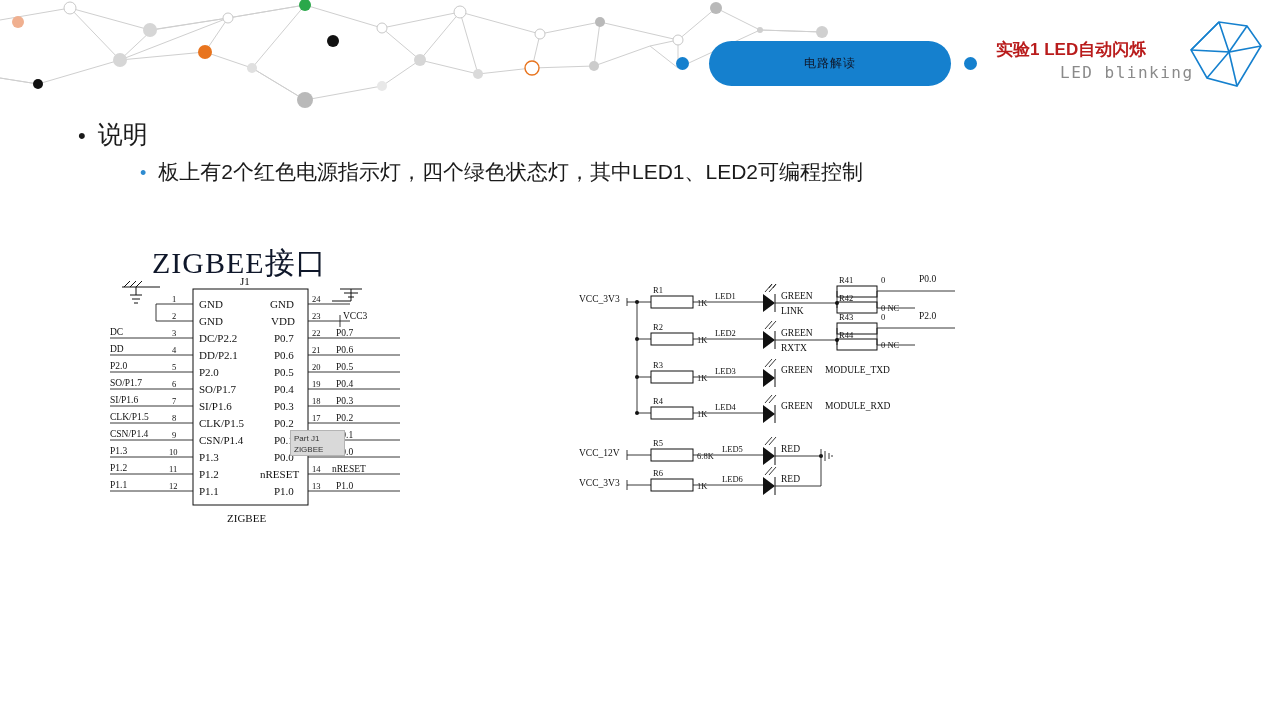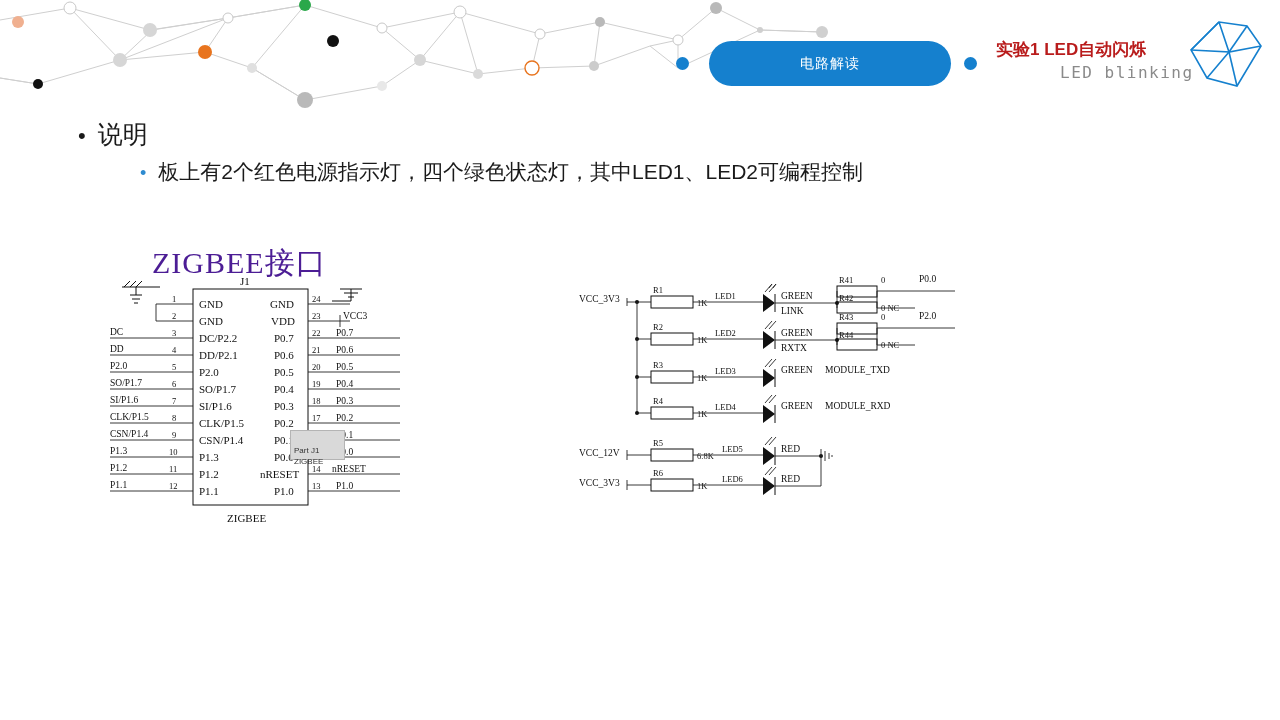--- a/index.html
+++ b/index.html
@@ -30,22 +30,22 @@
     height: 108px;
   }
   .pill {
     position: absolute;
     left: 709px;
     top: 41px;
     width: 242px;
     height: 45px;
     border-radius: 23px;
     background: #1580ce;
-    color: #ffffff;
-    font-size: 14px;
+    color: #0f172a;
+    font-size: 12px;
     display: flex;
     align-items: center;
     justify-content: center;
     letter-spacing: 1px;
   }
   .dot-left {
     position: absolute;
     left: 676px;
     top: 57px;
     width: 13px;
@@ -124,34 +124,34 @@
   .schem {
     position: absolute;
     font-family: "Liberation Serif", serif;
   }
   .zig-title {
     position: absolute;
     left: 152px;
     top: 243px;
     font-size: 30px;
     font-family: "Liberation Serif", serif;
-    color: #4c1d95;
+    color: #0f172a;
     letter-spacing: 1px;
   }
   .part-label {
     position: absolute;
     left: 290px;
     top: 430px;
     width: 55px;
     height: 26px;
     background: #d9d9d9;
     border: 1px solid #b4b4b4;
     font-size: 8px;
     line-height: 11px;
-    padding: 14px 3px;
+    padding: 2px 3px;
     box-sizing: border-box;
     color: #333;
     font-family: "Liberation Sans", sans-serif;
   }
   svg { display: block; }
   .s-text { font-family: "Liberation Serif", serif; font-size: 11px; fill: #111; }
   .s-text-sm { font-family: "Liberation Serif", serif; font-size: 9.5px; fill: #111; }
   .s-text-xs { font-family: "Liberation Serif", serif; font-size: 8.5px; fill: #111; }
   .s-line { stroke: #111; stroke-width: 1; fill: none; }
   .s-line-thin { stroke: #222; stroke-width: 0.9; fill: none; }

